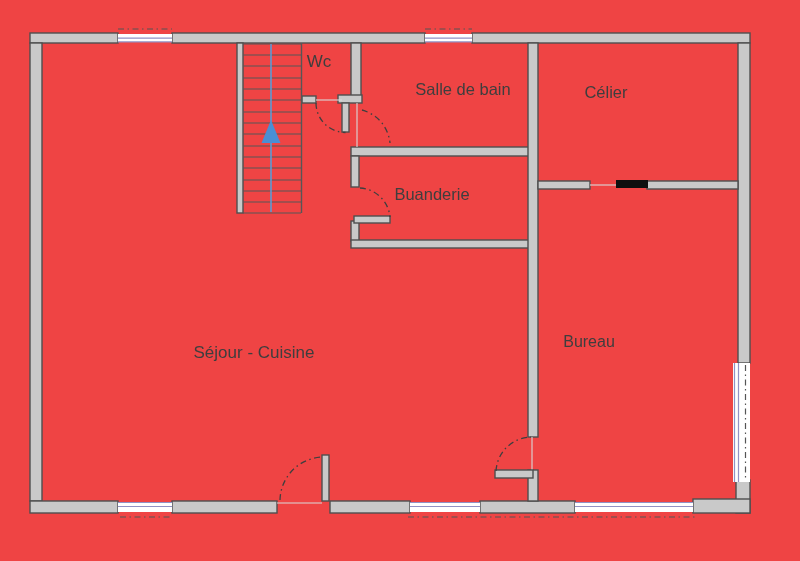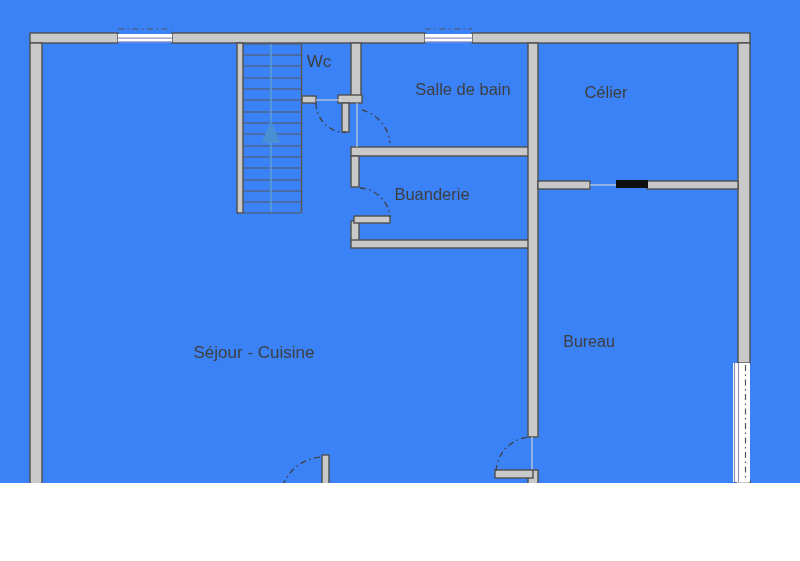--- a/index.html
+++ b/index.html
@@ -1,19 +1,19 @@
 <!DOCTYPE html>
 <html><head>
 <meta charset="utf-8">
 <style>
   html, body { margin: 0; padding: 0; background: #ffffff; }
   .canvas {
-    width: 800px; height: 483px;
+    width: 800px; height: 561px;
     position: relative;
-    background: #3b82f6;
+    background: #ef4444;
     margin: 0 auto;
     overflow: hidden;
   }
   svg { display: block; }
   .wall       { fill: #c9c9c9; stroke: #4f4f4f; stroke-width: 1.4; }
   .win-void   { fill: #ffffff; stroke: none; }
   .win-glass  { stroke: #9191c4; stroke-width: 1.2; }
   .dashline   { stroke: #555555; stroke-width: 1.2; fill: none; stroke-dasharray: 6 3.5 1.5 3.5; }
   .arc        { stroke: #3f3f3f; stroke-width: 1.3; fill: none; stroke-dasharray: 6 3.5 1.5 3.5; }
   .tread      { stroke: #565656; stroke-width: 1.2; }

